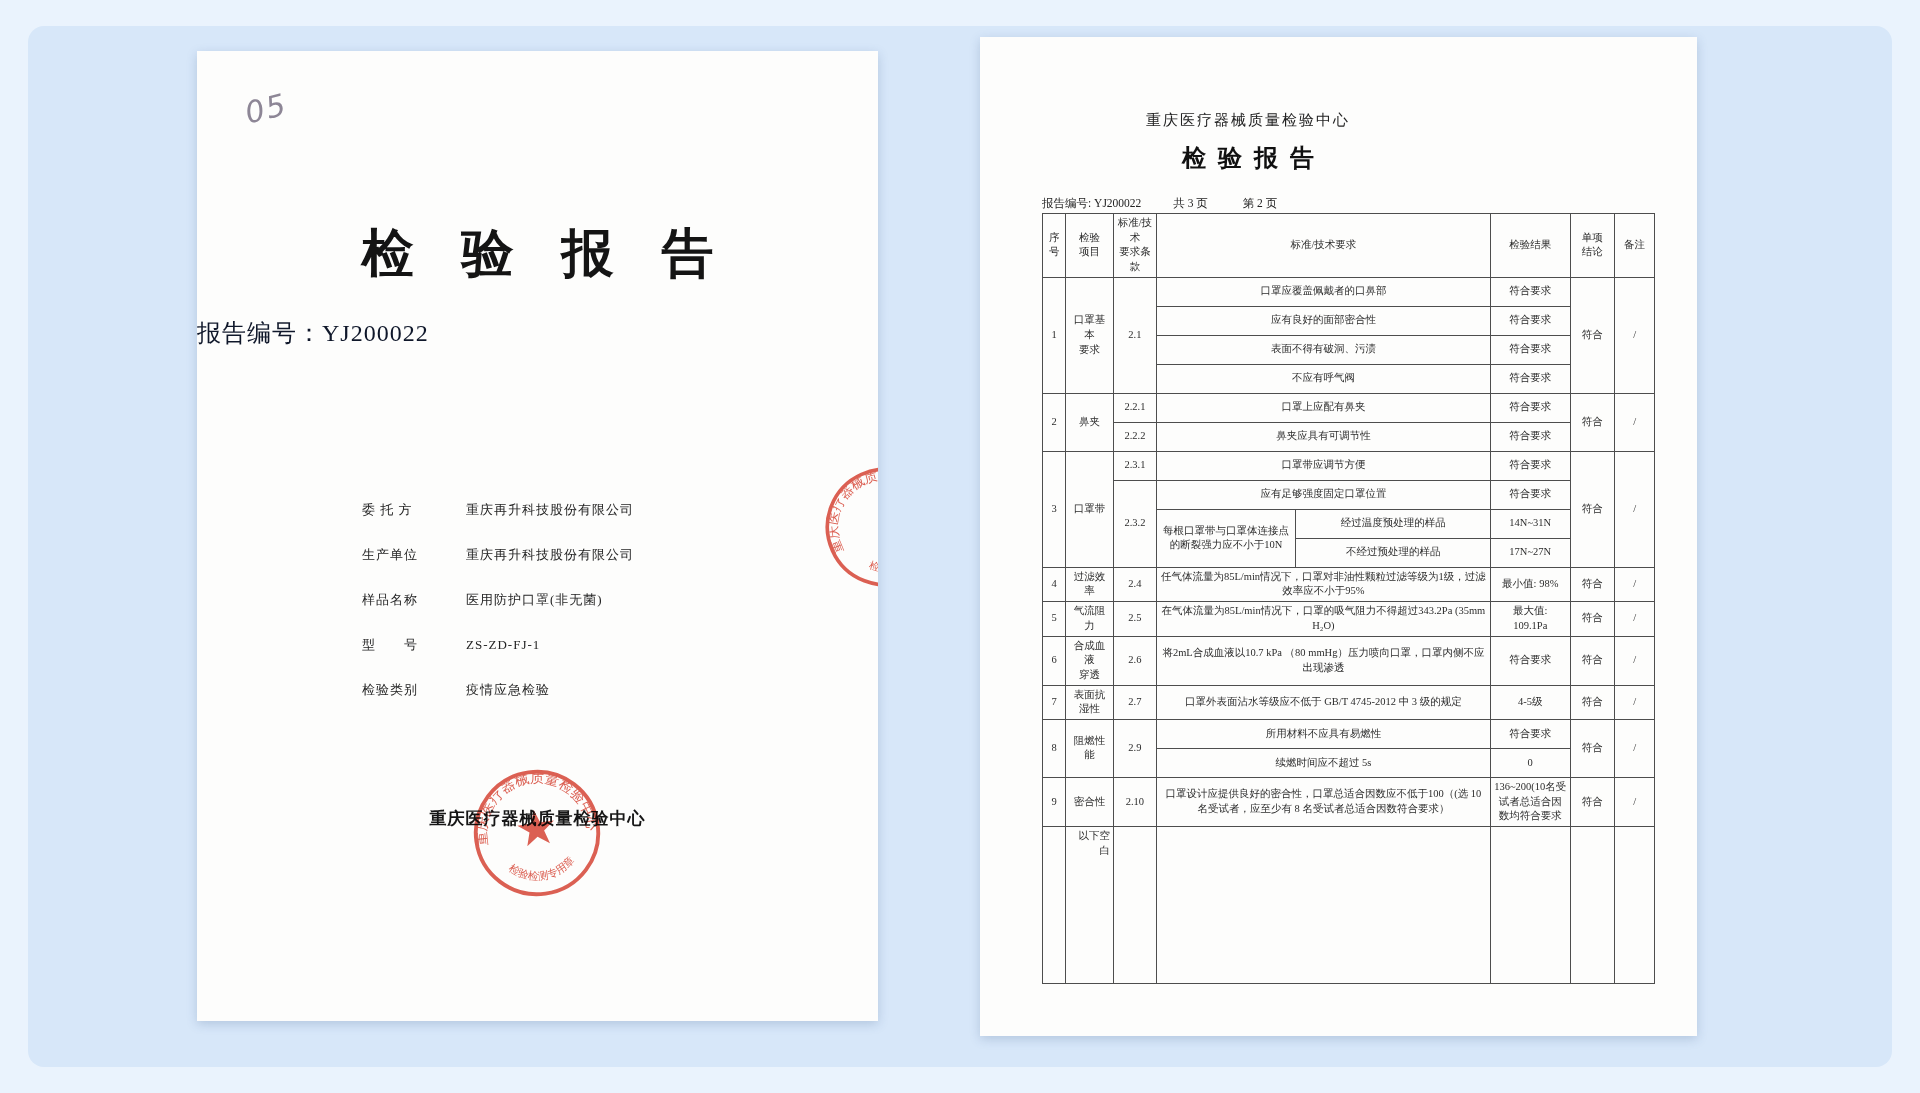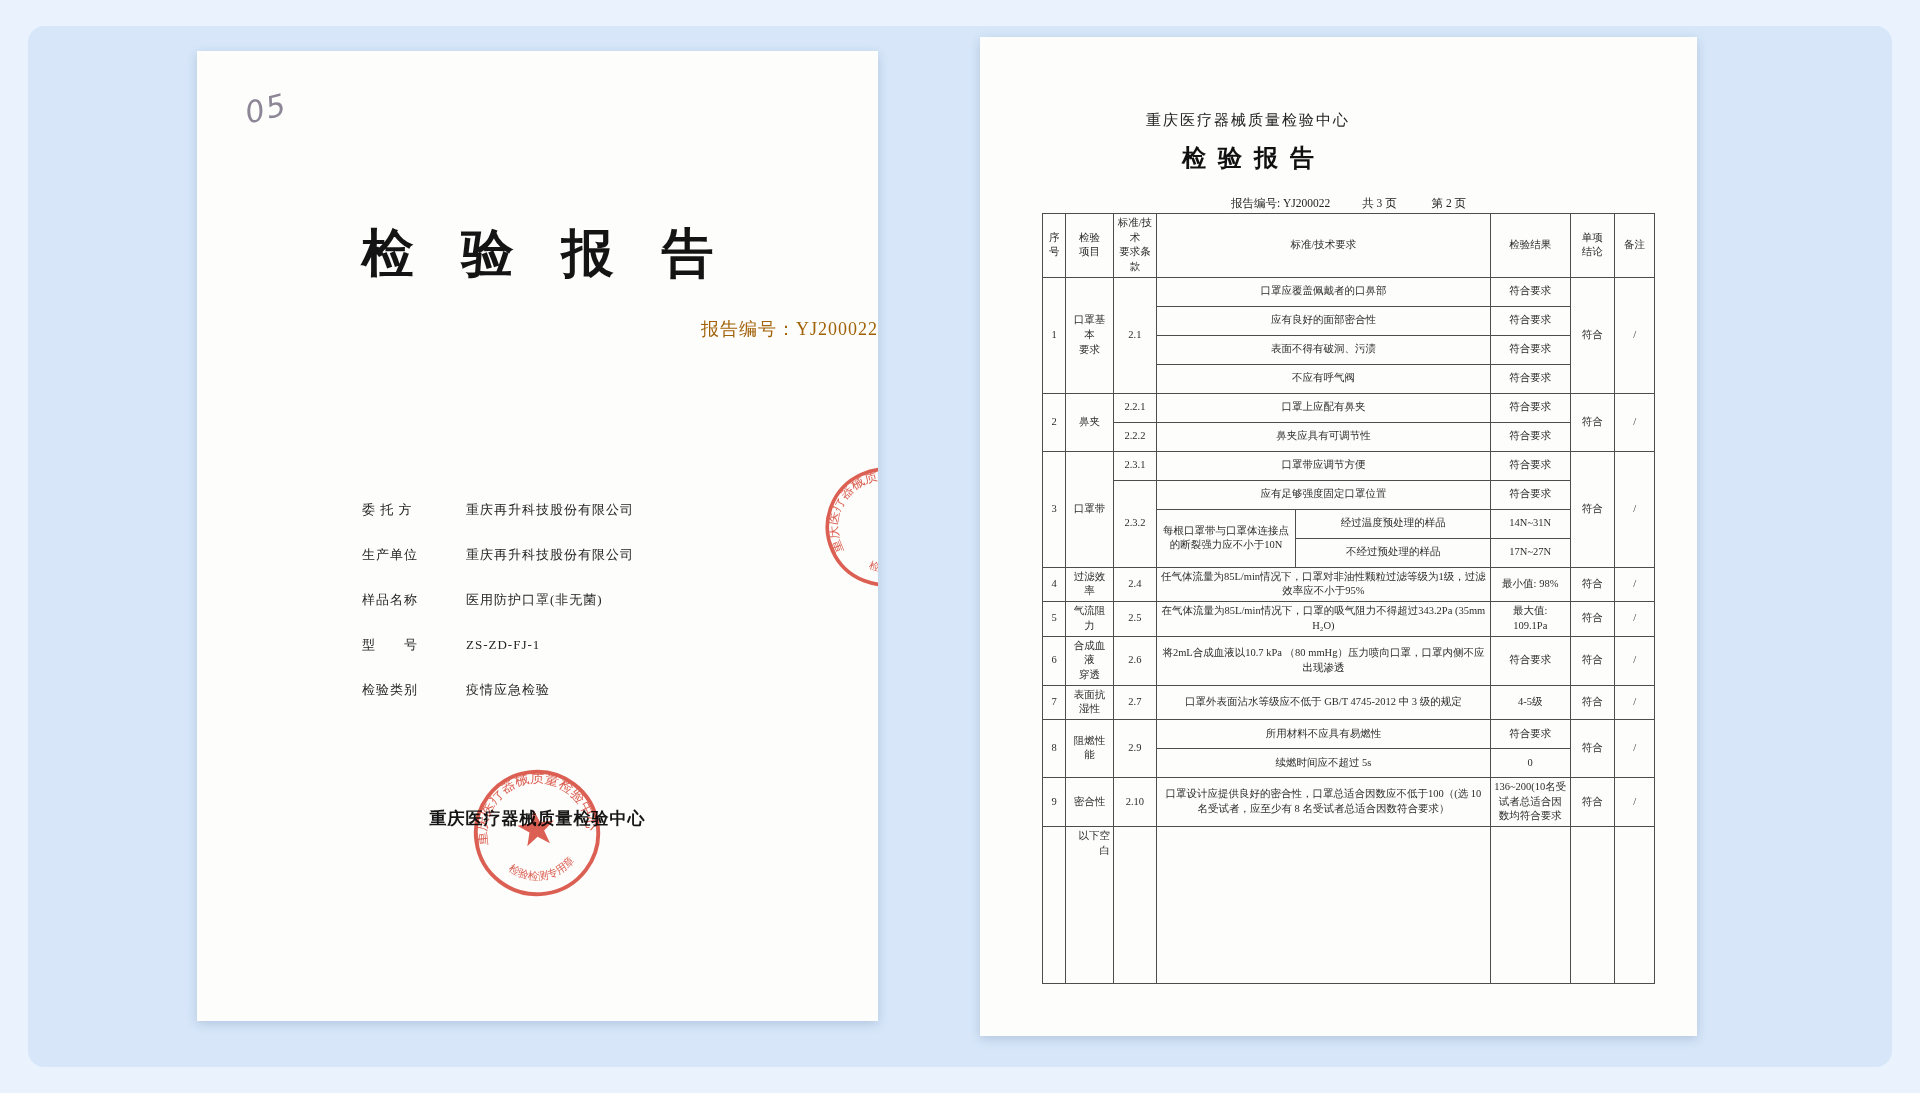--- a/index.html
+++ b/index.html
@@ -26,22 +26,22 @@
     font-family:"DejaVu Sans", sans-serif;font-style:italic;
     font-size:30px;color:#8d8696;transform:rotate(-14deg);letter-spacing:2px;
   }
   .cover-title{
     position:absolute;left:0;top:168px;width:100%;text-align:center;
     font-family:"Liberation Sans", sans-serif;font-weight:bold;
     font-size:52px;color:#141414;letter-spacing:48px;padding-left:48px;box-sizing:border-box;
     margin:0;
   }
   .cover-report-no{
-    position:absolute;left:0;top:266px;width:100%;text-align:right;
-    font-size:18px;color:#a16207;letter-spacing:1px;
+    position:absolute;left:0;top:266px;width:100%;text-align:left;
+    font-size:24px;color:#0f172a;letter-spacing:1px;
   }
   .cover-fields{position:absolute;left:165px;top:448px;}
   .field-row{margin-bottom:24px;font-size:13px;line-height:21px;color:#242424;}
   .field-label{display:inline-block;width:88px;letter-spacing:1px;}
   .field-value{margin-left:16px;letter-spacing:1px;}
   .issuer-line{
     position:absolute;left:0;top:756px;width:100%;text-align:center;
     font-family:"Liberation Sans", sans-serif;font-weight:bold;
     font-size:17px;color:#161616;letter-spacing:1px;z-index:2;
   }
@@ -51,21 +51,21 @@
 
   
   .rp-header{position:absolute;left:62px;top:74px;width:412px;text-align:center;}
   .rp-org{font-size:15px;letter-spacing:2px;color:#222;}
   .rp-title{
     font-family:"Liberation Sans", sans-serif;font-weight:bold;
     font-size:24px;color:#101010;letter-spacing:12px;padding-left:12px;margin-top:12px;
   }
   .rp-meta{
     position:absolute;left:62px;top:159px;width:613px;
-    display:flex;justify-content:center;
+    display:flex;justify-content:flex-start;
     font-size:11.5px;color:#222;
   }
   .rp-meta .pages span{margin-left:32px;}
   .inspection-table{
     position:absolute;left:62px;top:176px;width:613px;
     border-collapse:collapse;table-layout:fixed;
     font-size:10.5px;color:#2c2c2c;
     border:1.5px solid #3d3d3d;
   }
   .inspection-table th,.inspection-table td{

